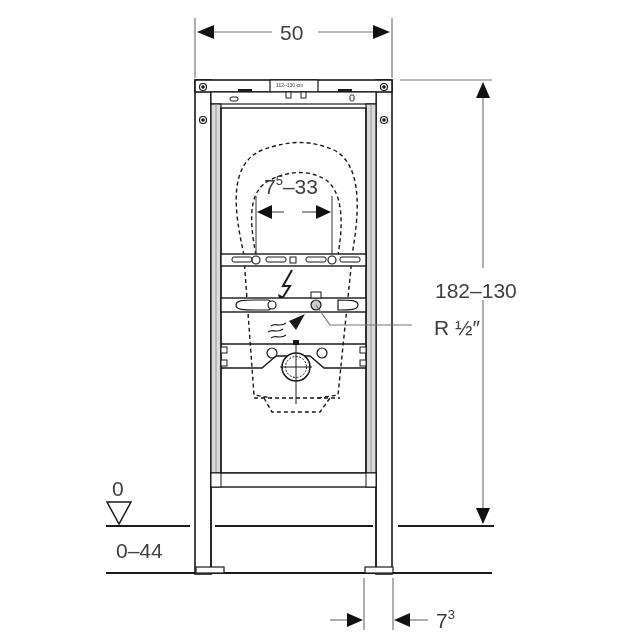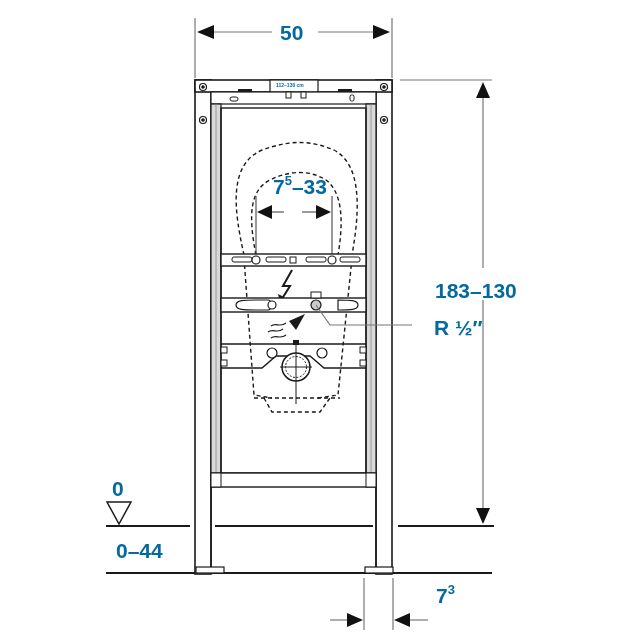--- a/index.html
+++ b/index.html
@@ -1,18 +1,18 @@
 <!DOCTYPE html>
 <html><head>
 <meta charset="utf-8">
 <style>
   html, body { margin: 0; padding: 0; background: #ffffff; }
   body { width: 640px; height: 640px; overflow: hidden; position: relative; }
   #drawing { position: absolute; left: 0; top: 0; width: 640px; height: 640px; }
-  .lbl { position: absolute; font-family: "Liberation Sans", sans-serif; color: #0369a1; white-space: nowrap; line-height: 1; font-weight: bold; }
+  .lbl { position: absolute; font-family: "Liberation Sans", sans-serif; color: #404040; white-space: nowrap; line-height: 1; }
   .lbl sup { font-size: 62%; position: relative; top: -0.15em; vertical-align: top; }
   .big { font-size: 21px; }
 </style>
 </head>
 <body>
 
 <svg id="drawing" viewBox="0 0 640 640" xmlns="http://www.w3.org/2000/svg">
   <defs>
     <marker id="arrowEnd" markerWidth="10" markerHeight="10" refX="9" refY="5" orient="auto" markerUnits="userSpaceOnUse">
       <path d="M0,0 L10,5 L0,10 Z" fill="#111"></path>
@@ -158,29 +158,29 @@
     <rect x="293" y="340" width="6" height="5" fill="#1a1a1a" stroke="none"></rect>
     <rect x="221" y="347" width="6" height="6" stroke-width="1"></rect>
     <rect x="221" y="360" width="6" height="6" stroke-width="1"></rect>
     <rect x="360" y="347" width="6" height="6" stroke-width="1"></rect>
     <rect x="360" y="360" width="6" height="6" stroke-width="1"></rect>
   </g>
 </svg>
 
 <div class="lbl big" style="left:280px; top:22px;">50</div>
 
-<div class="lbl big" style="left:273px; top:176px;">
+<div class="lbl big" style="left:264px; top:176px;">
   <span>7</span><sup>5</sup><span>–33</span>
 </div>
 
-<div class="lbl big" style="left:435px; top:280px;">183–130</div>
+<div class="lbl big" style="left:435px; top:280px;">182–130</div>
 
 <div class="lbl big" style="left:434px; top:317px;">R ½″</div>
 
 <div class="lbl big" style="left:112px; top:478px;">0</div>
 
 <div class="lbl big" style="left:116px; top:540px;">0–44</div>
 
-<div class="lbl big" style="left:436px; top:585px;">
+<div class="lbl big" style="left:436px; top:610px;">
   <span>7</span><sup>3</sup>
 </div>
 
 <div class="lbl" style="left:276px; top:83px; font-size:5px;">112–130 cm</div>
 
 </body></html>

